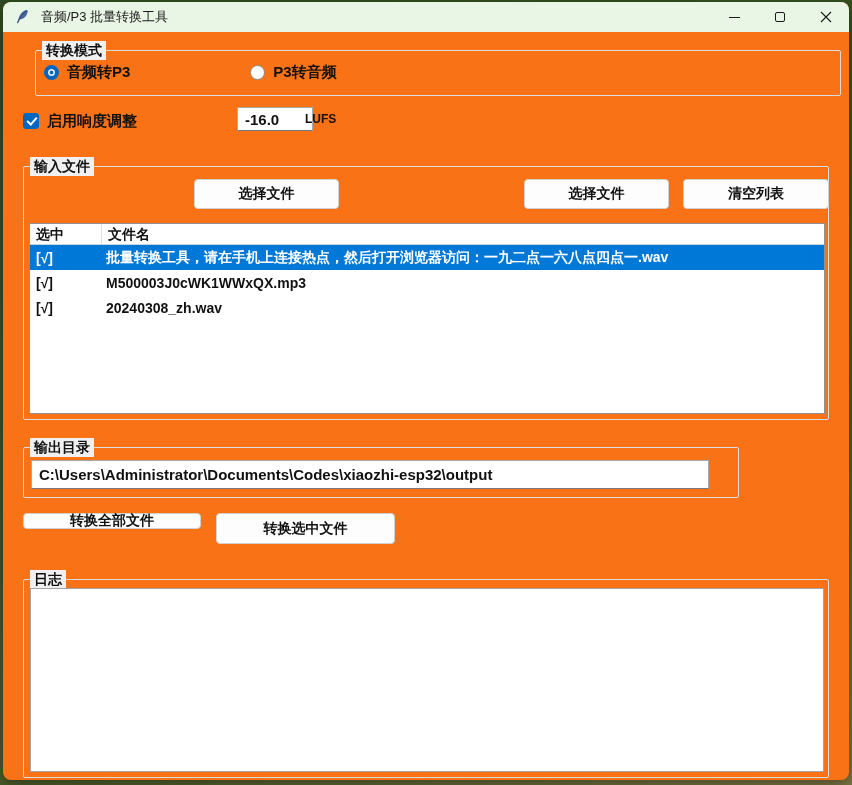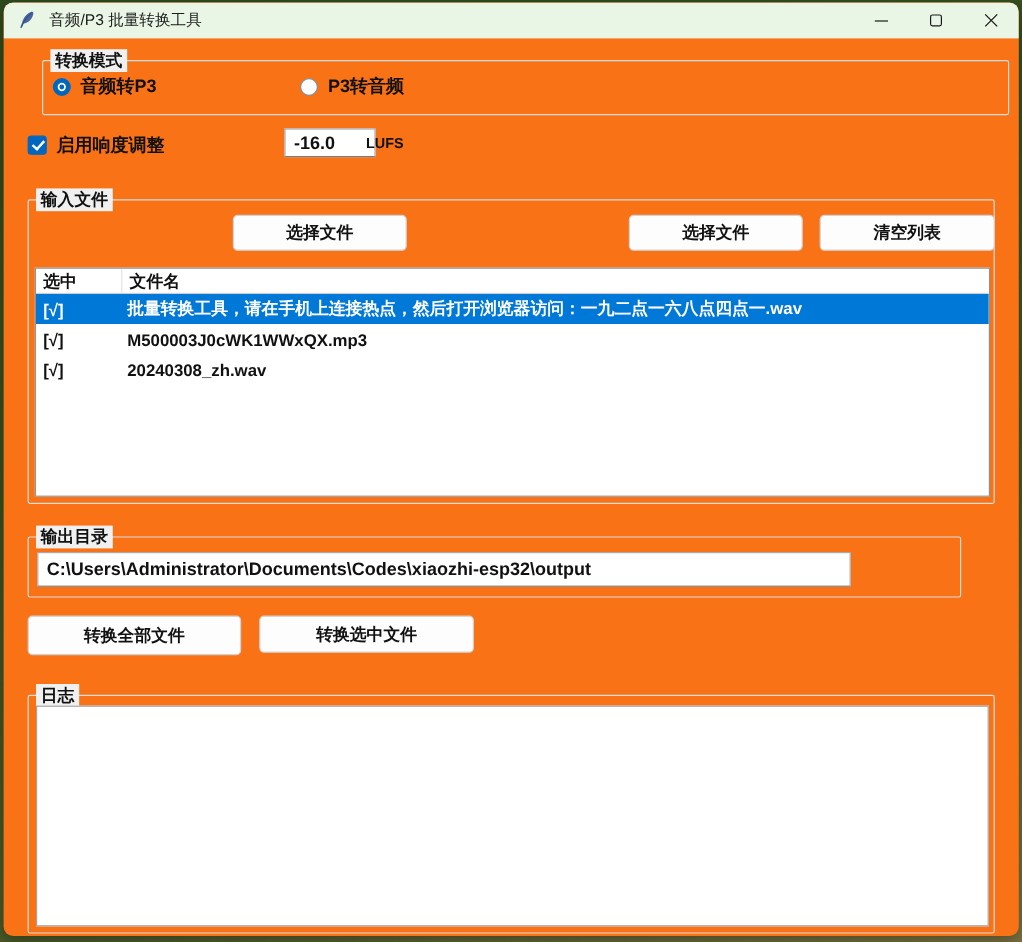--- a/index.html
+++ b/index.html
@@ -72,25 +72,25 @@
   }
   .tree-header { display:flex; height:21px; background:#fff; border-bottom:1px solid #d0d0d0; }
   .th { font-size:14px; font-weight:bold; padding:2px 0 0 6px; color:#111; }
   .th-check { width:72px; border-right:1px solid #e3e3e3; }
   .th-name  { flex:1; }
   .tree-row { display:flex; height:25px; align-items:center; font-size:14px; font-weight:bold; color:#111; }
   .tr-check { width:72px; padding-left:6px; flex:0 0 auto; }
   .tr-name  { flex:1; padding-left:4px; white-space:nowrap; overflow:hidden; }
   .tree-row.selected { background:#0078d7; color:#fff; }
   
-  .output-group { left:20px; top:445px; width:778px; height:51px; }
+  .output-group { left:20px; top:445px; width:716px; height:51px; }
   .path-entry { position:absolute; left:7px; top:12px; width:678px; height:29px; }
   .btn-browse { position:absolute; left:695px; top:11px; width:100px; height:30px; }
   
-  .btn-conv-all { position:absolute; left:20px;  top:511px; width:178px; height:33px; }
+  .btn-conv-all { position:absolute; left:20px;  top:511px; width:178px; height:16px; }
   .btn-conv-sel { position:absolute; left:213px; top:511px; width:179px; height:31px; }
   
   .log-group { left:20px; top:577px; width:806px; height:199px; }
   .log-area {
     position:absolute; left:6px; top:8px; width:794px; height:184px;
     background:#fff; border:1px solid #a3a3a3; resize:none;
     font-family:inherit; font-size:13px;
   }
 </style>
 </head>

